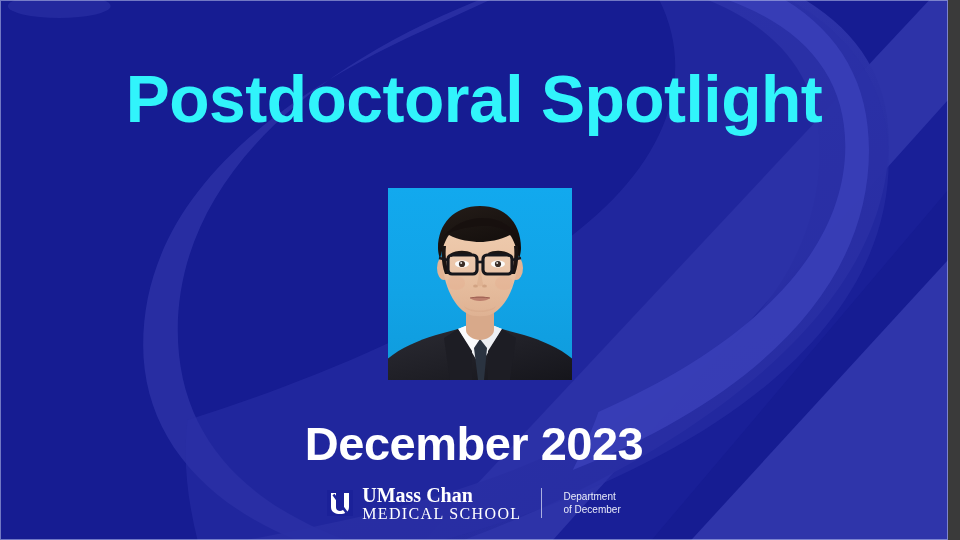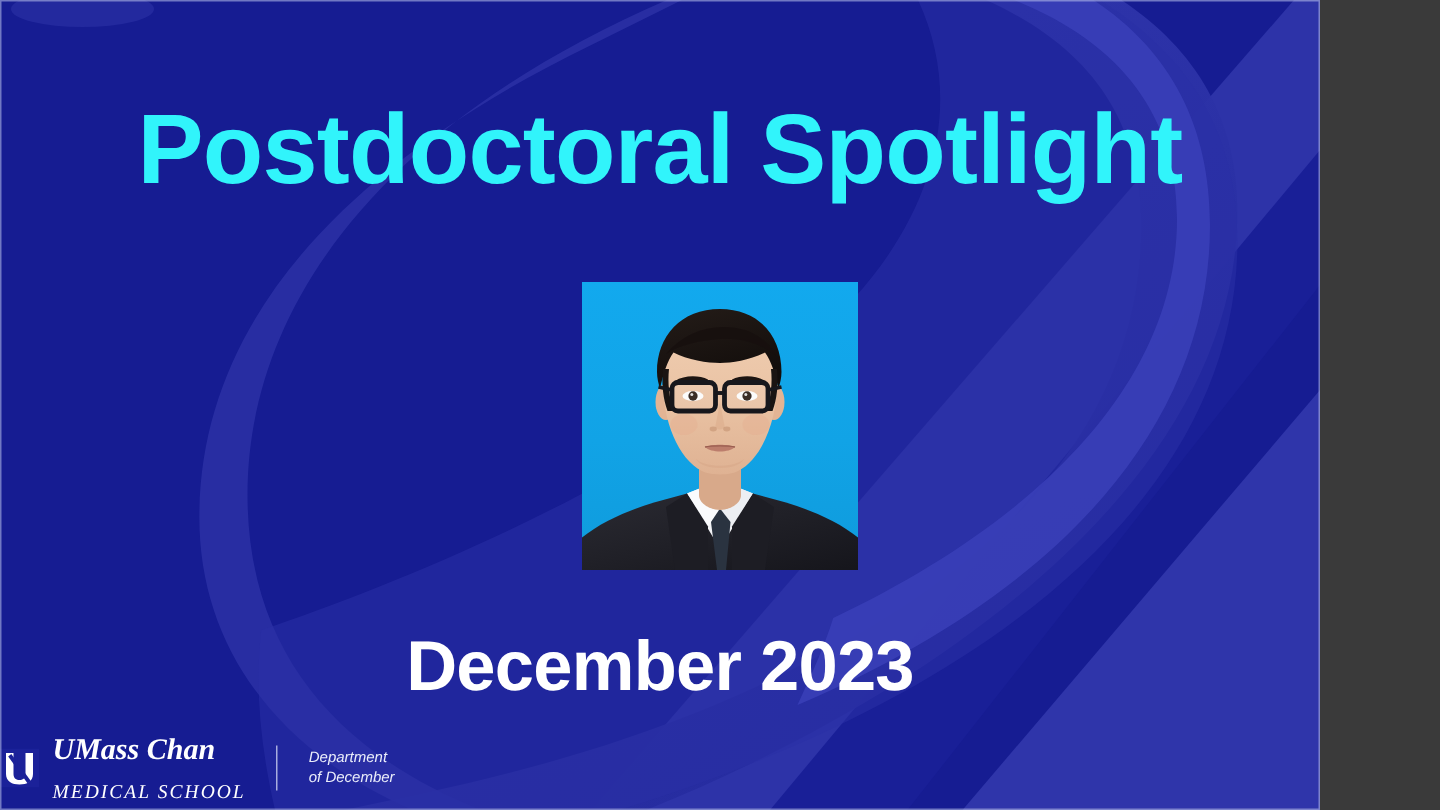--- a/index.html
+++ b/index.html
@@ -4,21 +4,21 @@
 <title>Postdoctoral Spotlight</title>
 <style>
   * { box-sizing: border-box; }
   html, body {
     margin: 0; padding: 0;
     background: #3a3a3a;
     font-family: "Liberation Sans", sans-serif;
   }
   #slide {
     position: relative;
-    width: 880px;
+    width: 948px;
     height: 540px;
     overflow: hidden;
     background: #161C92;
   }
 
   
   .bg-layer {
     position: absolute;
     inset: 0;
     width: 100%;
@@ -77,26 +77,25 @@
     line-height: 1;
     letter-spacing: -0.5px;
     color: #FFFFFF;
     white-space: nowrap;
   }
 
   
   .footer-lockup {
     position: absolute;
     left: 0; right: 0;
-    bottom: 6px;
+    bottom: 18px;
     z-index: 30;
     display: flex;
-    justify-content: flex-start;
+    justify-content: center;
     align-items: center;
-    font-style: italic;
   }
   .lockup-inner {
     display: flex;
     align-items: center;
     gap: 9px;
   }
   .umc-mark { width: 26px; height: 26px; display: block; flex: none; }
   .umc-words {
     display: flex;
     flex-direction: column;
@@ -107,24 +106,24 @@
     font-family: "Liberation Serif", serif;
     font-weight: bold;
     font-size: 20px;
     color: #FFFFFF;
     letter-spacing: 0px;
     line-height: 1.02;
     white-space: nowrap;
   }
   .umc-sub {
     font-family: "Liberation Serif", serif;
-    font-size: 13px;
+    font-size: 16px;
     color: #FFFFFF;
     letter-spacing: 1.35px;
-    margin-top: 11px;
+    margin-top: 1px;
     white-space: nowrap;
   }
   .lockup-divider {
     width: 1px;
     height: 30px;
     background: rgba(214,219,245,0.75);
     margin: 0 12px 0 11px;
     flex: none;
   }
   .dept {

